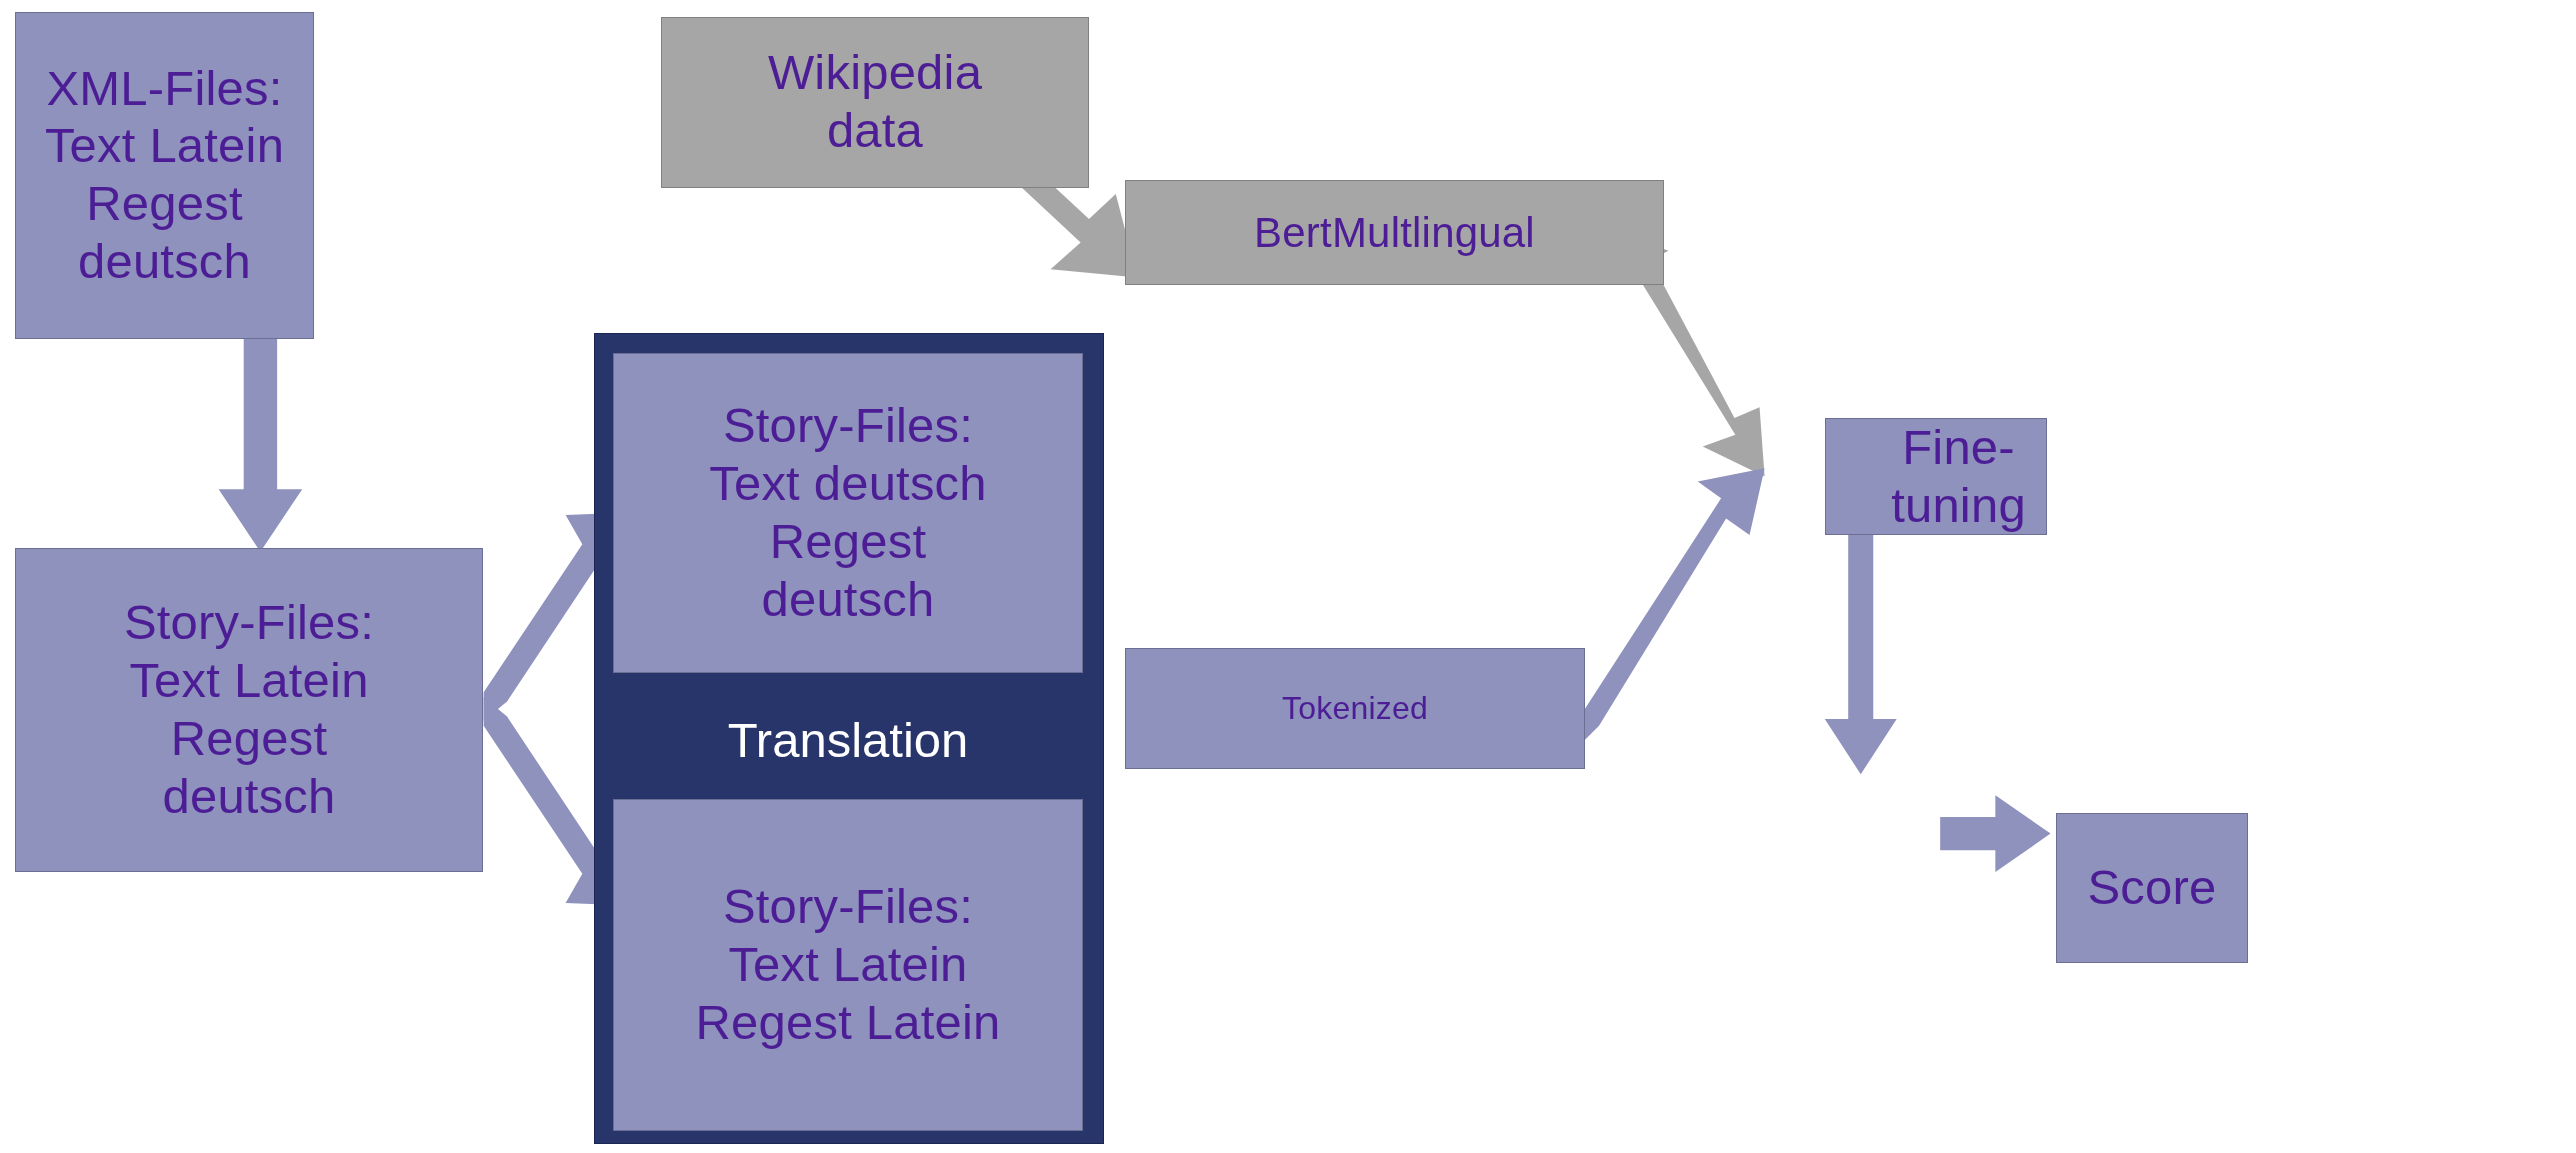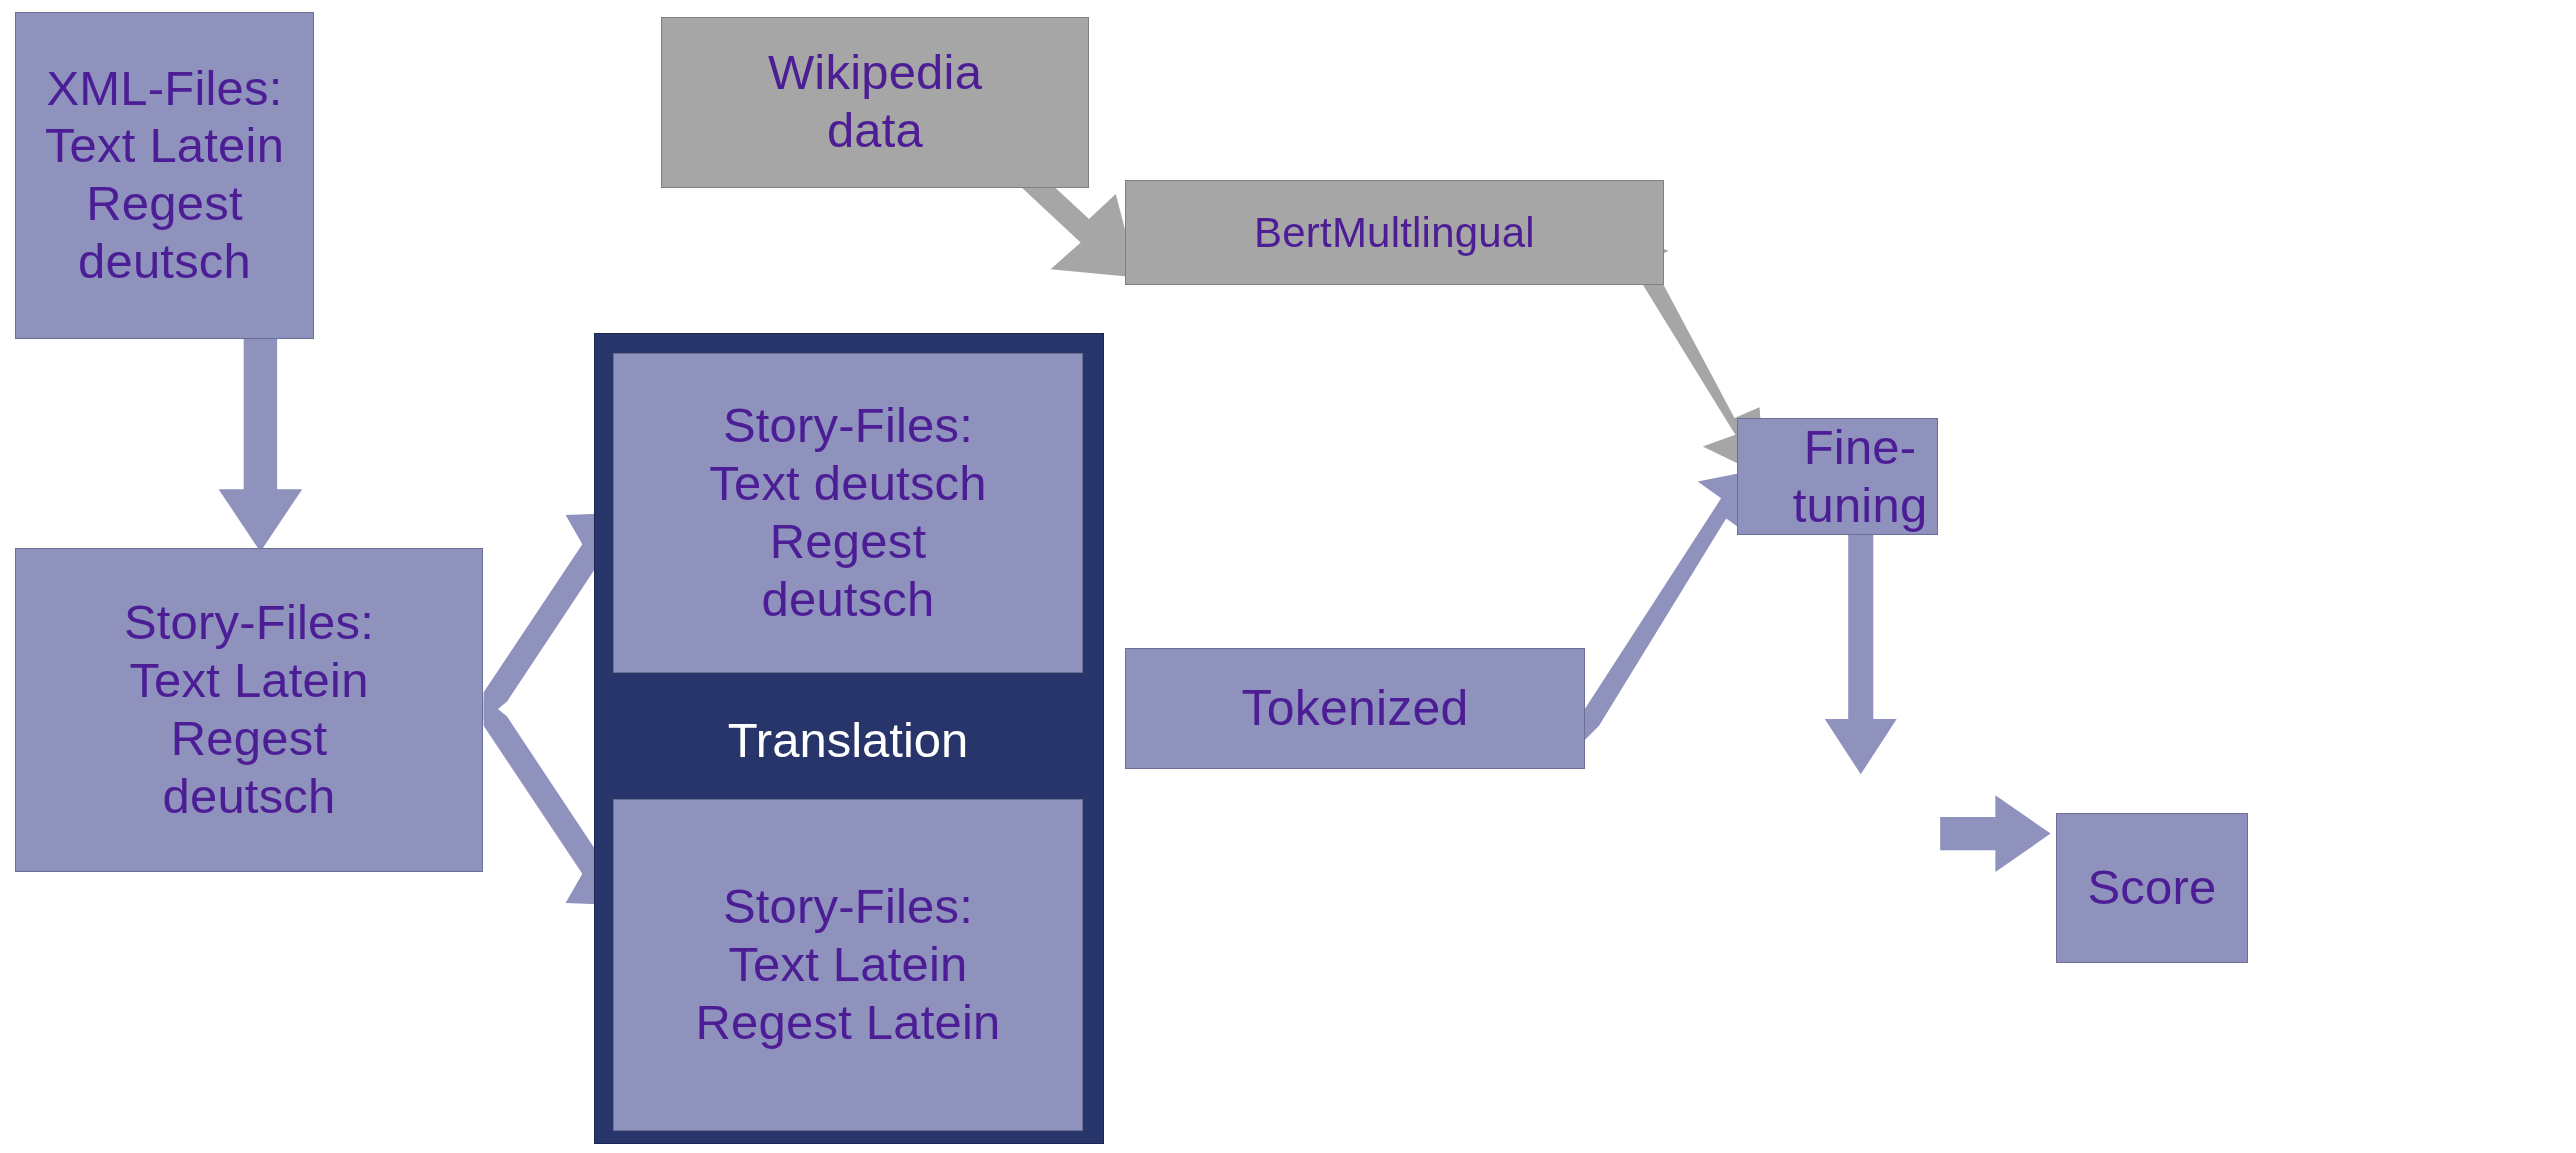--- a/index.html
+++ b/index.html
@@ -66,22 +66,22 @@
   .edge-purple { fill: #8E92BC; }
   .edge-grey   { fill: #A6A6A6; }
 
   
   #n-xml       { left: 15px;   top: 11.7px;   width: 299px;  height: 327px; font-size: 49px; }
   #n-storyleft { left: 15px;   top: 548px;  width: 468px;  height: 324px; font-size: 49px; }
   #n-wiki      { left: 661px;  top: 16.7px;   width: 428px;  height: 171px; font-size: 49px; }
   #n-bert      { left: 1125px; top: 180px;  width: 539px;  height: 105px; font-size: 42px; }
   #n-storyde   { left: 613px;  top: 353px;  width: 470px;  height: 320px; font-size: 49px; }
   #n-storylat  { left: 613px;  top: 799px;  width: 470px;  height: 332px; font-size: 49px; }
-  #n-token     { left: 1125px; top: 648px;  width: 460px;  height: 121px; font-size: 50px; }
-  #n-finetune  { left: 1737px; top: 418px;  width: 201px;  height: 117px; font-size: 49px; padding-left: 45px; }
+  #n-token     { left: 1125px; top: 648px;  width: 460px;  height: 121px; font-size: 32px; }
+  #n-finetune  { left: 1825px; top: 418px;  width: 222px;  height: 117px; font-size: 49px; padding-left: 45px; }
   #n-output    { left: 1781px; top: 774px;  width: 159px;  height: 121px; font-size: 49px; }
   #n-score     { left: 2016px; top: 813px;  width: 192px;  height: 150px; font-size: 49px; margin-left: 40px; }
 
   #grp-translation { left: 594px; top: 333px; width: 510px; height: 811px; }
   #lbl-translation { left: 613px; top: 694px; width: 470px; height: 92px; font-size: 49px; }
 </style>
 </head>
 <body>
 
 <div id="canvas">

